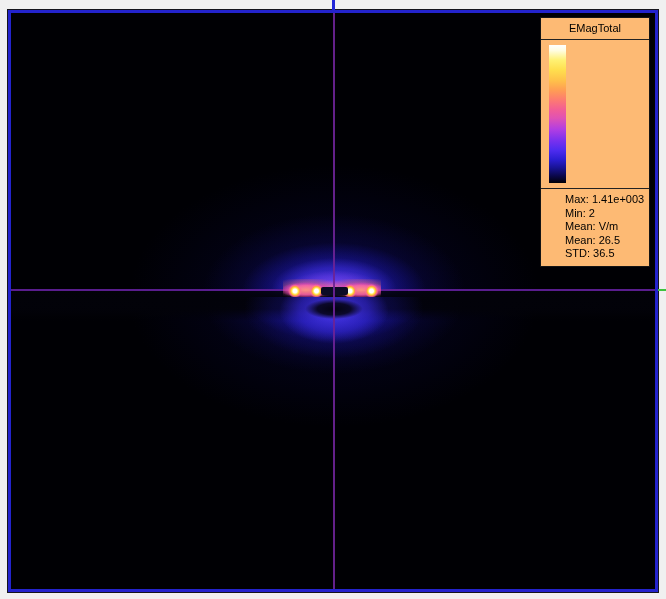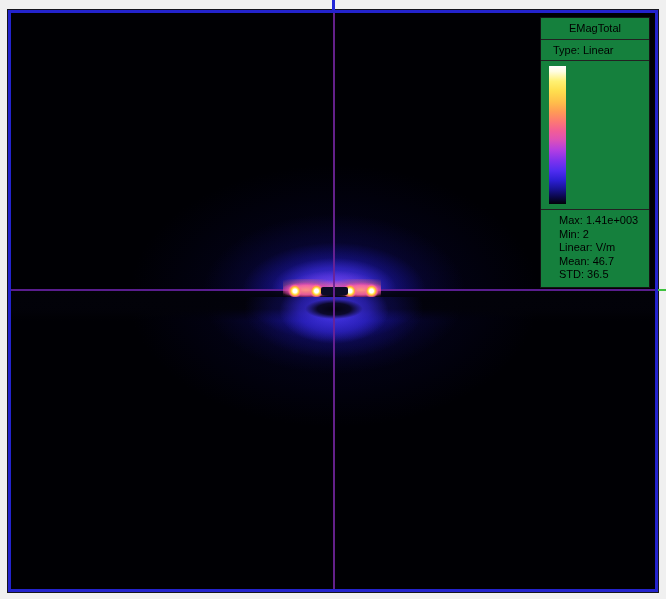--- a/index.html
+++ b/index.html
@@ -60,56 +60,55 @@
   }
   .crosshair-v{
     top:0;bottom:0;left:322px;width:2px;background:#6b2396;opacity:0.92;
   }
   
   .margin-vline{position:absolute;left:332px;top:0;width:3px;height:10px;background:#2227d8;}
   .axis-green{position:absolute;left:658px;top:289px;width:8px;height:2px;background:#3ec23e;}
   
   .legend{
     position:absolute;left:540px;top:17px;width:110px;box-sizing:border-box;
-    background:#15803d;border:1px solid #141414;color:#000;
+    background:#fdba74;border:1px solid #141414;color:#000;
     font-size:11px;line-height:13px;
   }
   .legend-row{border-bottom:1px solid #222;}
   .legend-title{height:21px;line-height:21px;text-align:center;}
   .legend-type{height:20px;line-height:20px;padding-left:12px;}
   .legend-scale{display:flex;padding:5px 0 5px 8px;}
   .cbar{width:17px;height:138px;flex:0 0 auto;}
   .ticks{height:142px;width:34px;margin-left:9px;margin-top:-2px;
     display:flex;flex-direction:column;justify-content:space-between;text-align:right;}
   .ticks div{height:12px;line-height:12px;}
-  .legend-stats{padding:4px 6px 5px 18px;}
+  .legend-stats{padding:4px 6px 5px 24px;}
   .legend-stats div{line-height:13.6px;white-space:nowrap;}
 </style>
 </head>
 <body>
 
 <div class="plot-frame">
   <div class="layer glow"></div>
   <div class="layer ground-band"></div>
   <div class="layer bowl"></div>
   <div class="layer crosshair-h"></div>
   <div class="layer hot-band"></div>
   <div class="layer dark-bar"></div>
   <div class="layer crosshair-v"></div>
 </div>
 
 <div class="margin-vline"></div>
 <div class="axis-green"></div>
 
 <div class="legend">
   <div class="legend-row legend-title">EMagTotal</div>
-  <div class="legend-row legend-type">Type: Linear</div>
   <div class="legend-row legend-scale">
     <div class="cbar" style="background: linear-gradient(rgb(255, 255, 255) 0%, rgb(255, 253, 226) 4%, rgb(255, 241, 115) 11%, rgb(255, 223, 78) 18%, rgb(255, 192, 74) 26%, rgb(255, 156, 85) 33%, rgb(253, 122, 114) 40%, rgb(242, 93, 150) 47%, rgb(224, 82, 180) 53%, rgb(178, 62, 226) 61%, rgb(123, 49, 238) 69%, rgb(79, 44, 240) 76%, rgb(43, 30, 210) 83%, rgb(24, 19, 148) 89%, rgb(10, 7, 72) 95%, rgb(1, 1, 7) 100%);"></div>
   </div>
   <div class="legend-stats">
       <div>Max: 1.41e+003</div>
       <div>Min: 2</div>
-      <div>Linear: V/m</div>
-      <div>Mean: 46.7</div>
+      <div>Mean: V/m</div>
+      <div>Mean: 26.5</div>
       <div>STD: 36.5</div>
     </div>
 </div>
 
 </body></html>

